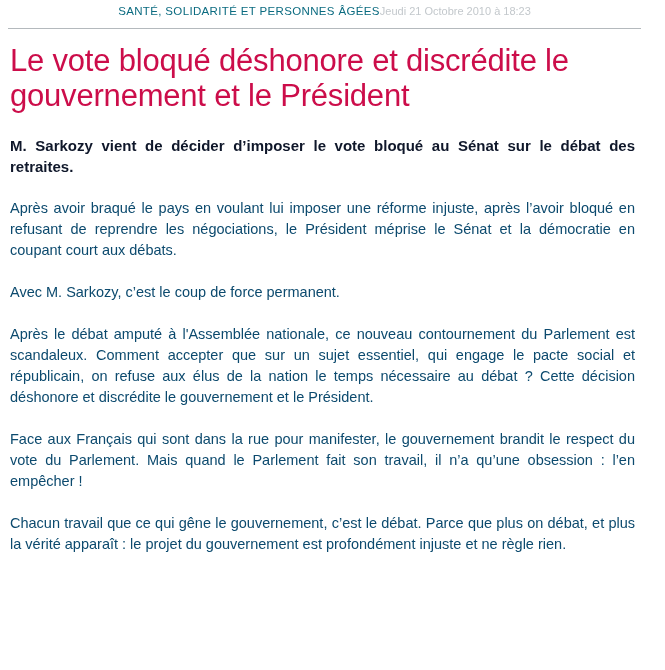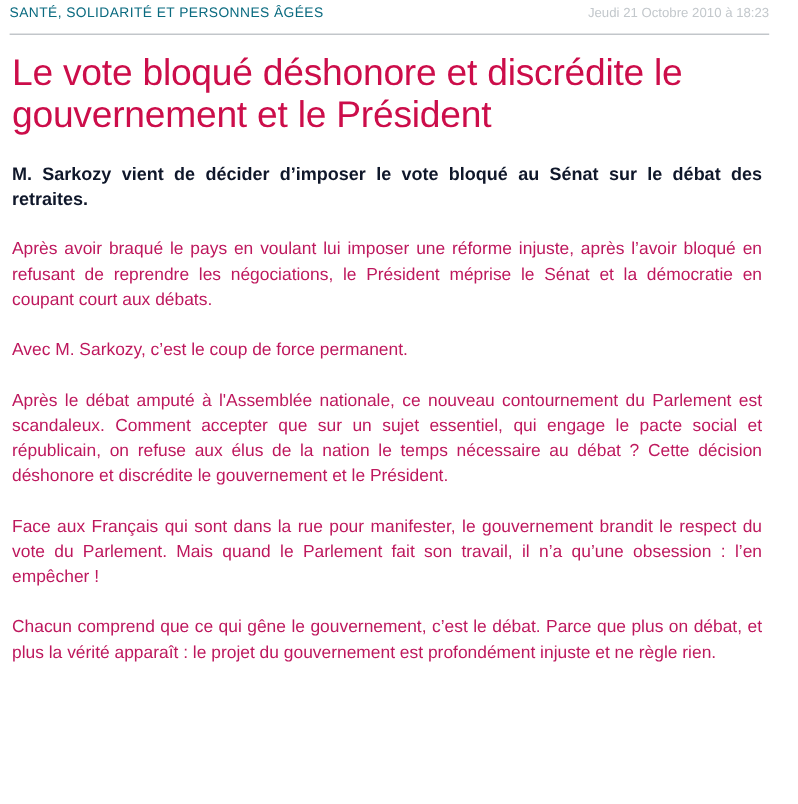--- a/index.html
+++ b/index.html
@@ -18,21 +18,21 @@
 
   .article {
     width: 665px;
     padding: 4px 16px 0 8px;
   }
 
   
   .meta-row {
     display: flex;
     align-items: baseline;
-    justify-content: space-between;
+    justify-content: center;
     height: 18px;
     padding-right: 8px;
   }
   .category {
     font-size: 11.5px;
     letter-spacing: 0.35px;
     color: #0b6b80;
     white-space: nowrap;
     line-height: 14px;
   }
@@ -70,21 +70,21 @@
     font-weight: bold;
     text-align: justify;
     color: #0f172a;
   }
   .para {
     margin: 21px 0 0 2px;
     padding-right: 14px;
     font-size: 14.5px;
     line-height: 21px;
     text-align: justify;
-    color: #be185d;
+    color: #0c4a6e;
   }
   .para:last-child { padding-bottom: 8px; }
 </style>
 </head>
 <body>
 
 <div class="article">
 
   <div class="meta-row">
     <div class="category">SANTÉ, SOLIDARITÉ ET PERSONNES ÂGÉES</div>
@@ -98,15 +98,15 @@
   <p class="lead">M. Sarkozy vient de décider d’imposer le vote bloqué au Sénat sur le débat des retraites.</p>
 
   <p class="para">Après avoir braqué le pays en voulant lui imposer une réforme injuste, après l’avoir bloqué en refusant de reprendre les négociations, le Président méprise le Sénat et la démocratie en coupant court aux débats.</p>
 
   <p class="para">Avec M. Sarkozy, c’est le coup de force permanent.</p>
 
   <p class="para">Après le débat amputé à l'Assemblée nationale, ce nouveau contournement du Parlement est scandaleux. Comment accepter que sur un sujet essentiel, qui engage le pacte social et républicain, on refuse aux élus de la nation le temps nécessaire au débat ? Cette décision déshonore et discrédite le gouvernement et le Président.</p>
 
   <p class="para">Face aux Français qui sont dans la rue pour manifester, le gouvernement brandit le respect du vote du Parlement. Mais quand le Parlement fait son travail, il n’a qu’une obsession : l’en empêcher !</p>
 
-  <p class="para">Chacun comprend que ce qui gêne le gouvernement, c’est le débat. Parce que plus on débat, et plus la vérité apparaît : le projet du gouvernement est profondément injuste et ne règle rien.</p>
+  <p class="para">Chacun travail que ce qui gêne le gouvernement, c’est le débat. Parce que plus on débat, et plus la vérité apparaît : le projet du gouvernement est profondément injuste et ne règle rien.</p>
 
 </div>
 
 </body></html>

